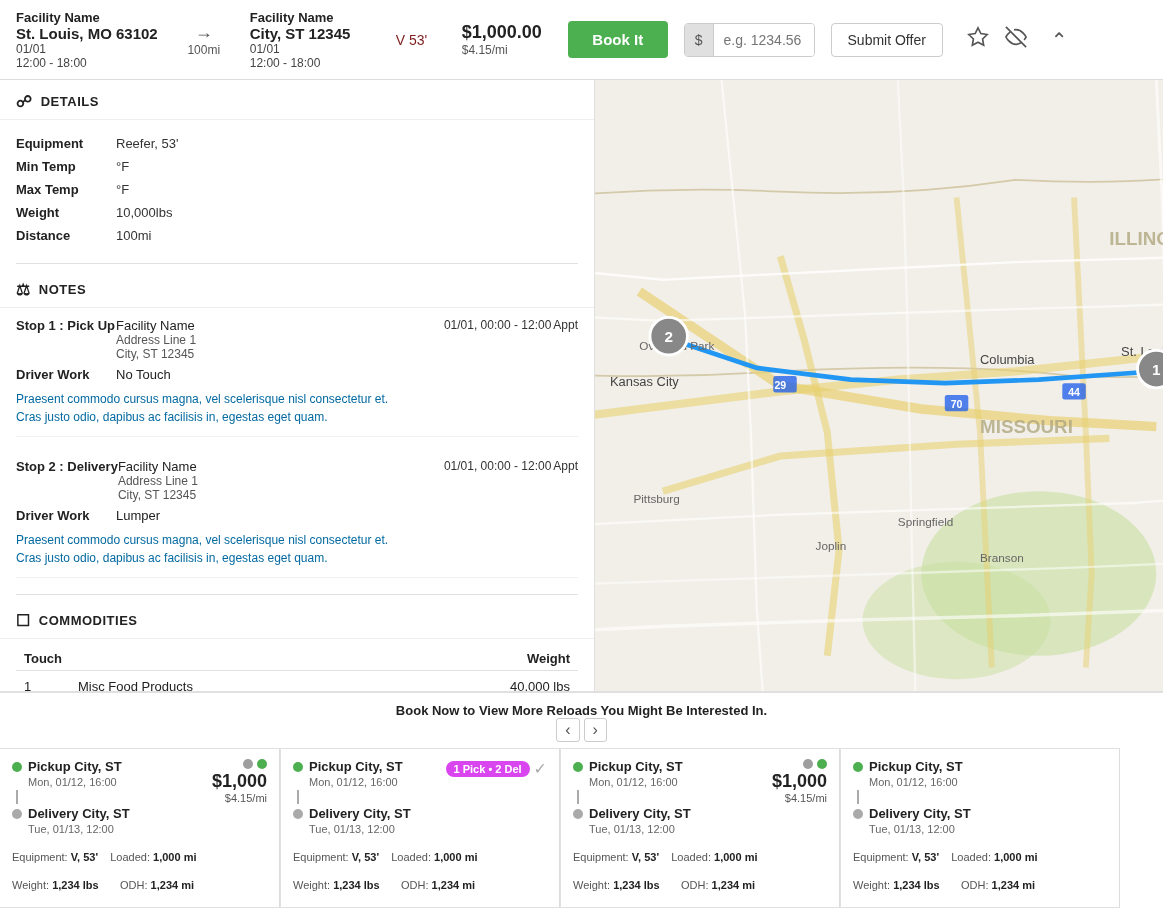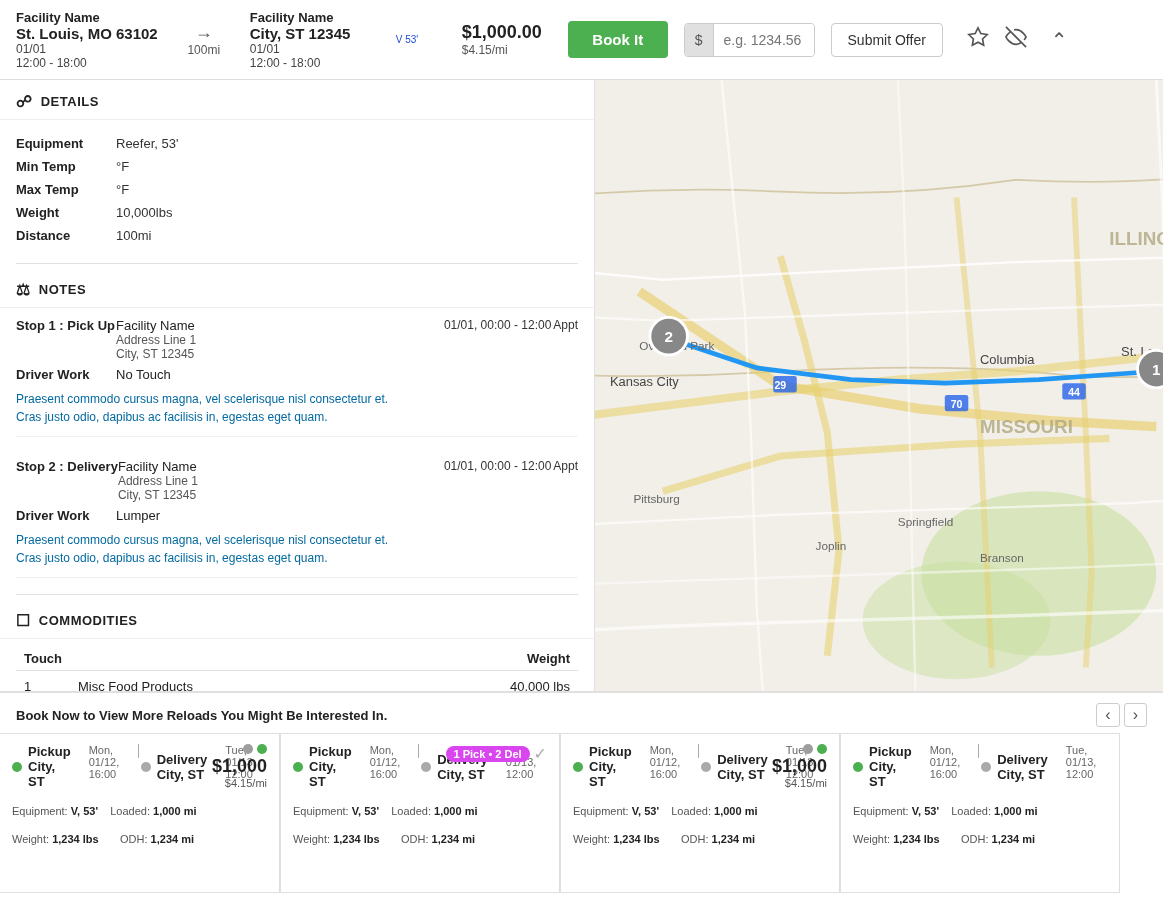--- a/index.html
+++ b/index.html
@@ -17,21 +17,21 @@
     .header-facility { font-weight: 700; font-size: 13px; }
     .header-city { font-weight: 700; font-size: 15px; }
     .header-date { font-size: 12px; color: #444; }
     .header-time { font-size: 12px; color: #444; }
 
     .header-arrow {
       display: flex; flex-direction: column; align-items: center; color: #555; font-size: 12px; min-width: 60px;
     }
     .arrow-line { font-size: 18px; }
 
-    .header-equipment { font-size: 10px; color: #1d4ed8; min-width: 50px; }
+    .header-equipment { font-size: 14px; color: #7f1d1d; min-width: 50px; }
 
     .header-price-block { display: flex; flex-direction: column; min-width: 90px; }
     .header-price { font-size: 18px; font-weight: 700; color: #222; }
     .header-rate { font-size: 12px; color: #555; }
 
     .book-it-btn {
       background: #4caf50; color: #fff; border: none; border-radius: 4px;
       padding: 10px 24px; font-size: 15px; font-weight: 600; cursor: pointer; min-width: 100px;
     }
 
@@ -104,34 +104,34 @@
 
     
     .map-svg { width: 100%; height: 100%; }
 
     
     .reloads-section {
       background: #fff; border-top: 2px solid #e0e0e0; height: 220px; overflow: hidden;
     }
     .reloads-header {
       display: flex; align-items: center; justify-content: space-between;
-      padding: 10px 16px 6px; font-size: 13px; font-weight: 600;
+      padding: 10px 16px 6px; font-size: 13px; font-weight: 600; flex-direction: column;
     }
     .reloads-nav { display: flex; gap: 4px; }
     .nav-btn { background: none; border: 1px solid #ccc; border-radius: 3px; cursor: pointer; padding: 2px 8px; font-size: 16px; color: #555; }
 
     .reloads-cards { display: flex; gap: 0; overflow: hidden; height: 160px; }
     .reload-card {
       min-width: 280px; max-width: 280px; border: 1px solid #e0e0e0; border-radius: 0;
       padding: 10px 12px; background: #fff; flex-shrink: 0; position: relative;
       border-right: 1px solid #ddd;
     }
     .reload-card:first-child { border-left: none; }
 
-    .card-route { display: flex; flex-direction: row; gap: 2px; margin-bottom: 6px; }
+    .card-route { display: flex; flex-direction: column; gap: 2px; margin-bottom: 6px; }
     .card-pickup-row, .card-delivery-row { display: flex; align-items: center; gap: 6px; font-size: 13px; font-weight: 600; }
     .dot-green { width: 10px; height: 10px; border-radius: 50%; background: #4caf50; flex-shrink: 0; }
     .dot-gray { width: 10px; height: 10px; border-radius: 50%; background: #aaa; flex-shrink: 0; }
     .card-date { font-size: 11px; color: #666; margin-left: 16px; }
 
     .card-price-badge { position: absolute; right: 12px; top: 10px; text-align: right; }
     .card-price { font-size: 18px; font-weight: 700; }
     .card-rate { font-size: 11px; color: #555; }
 
     .card-equipment-row { font-size: 11px; color: #555; margin-top: 16px; }

